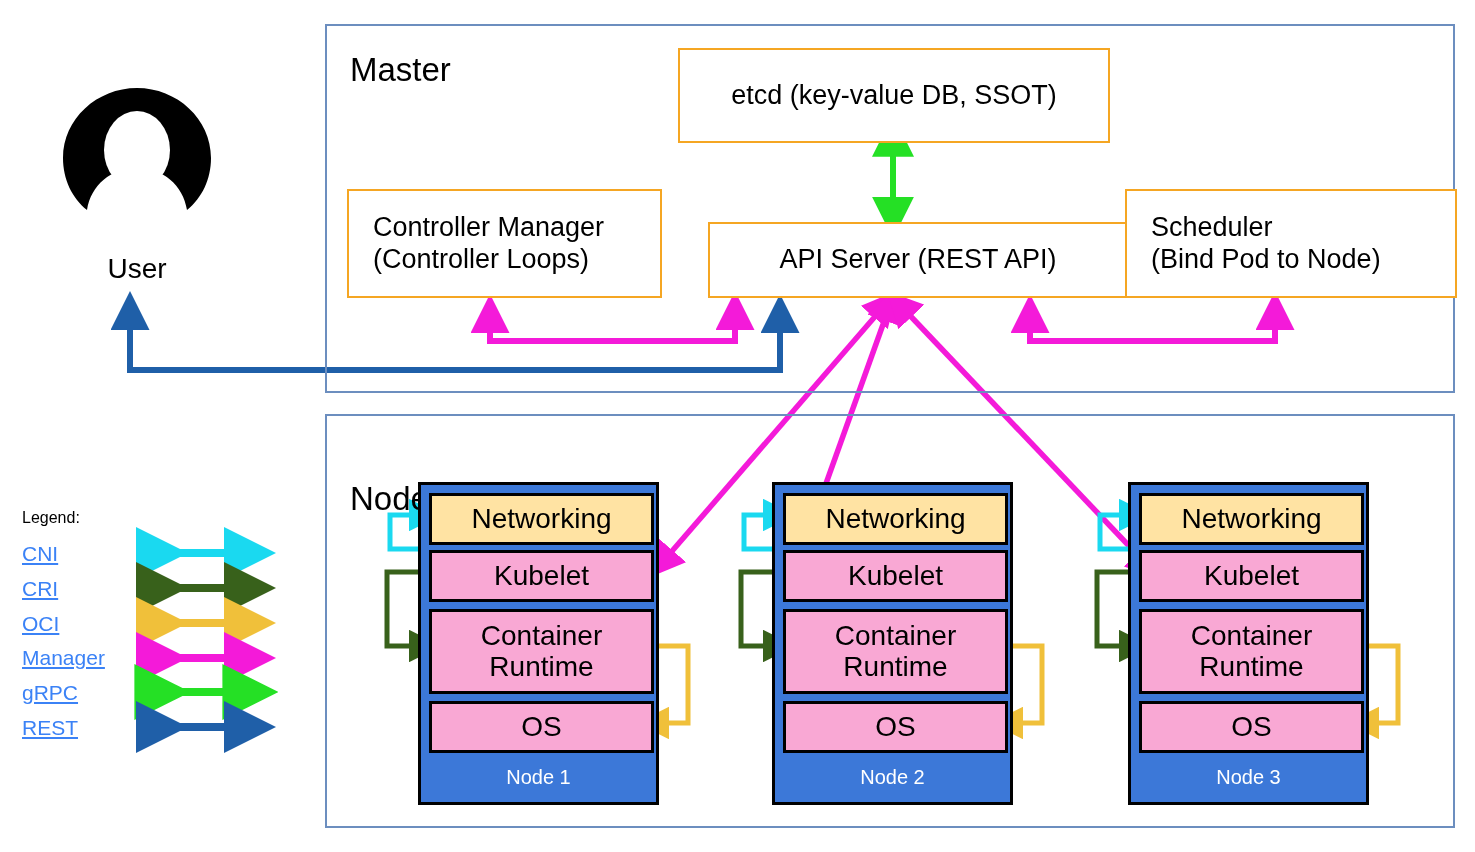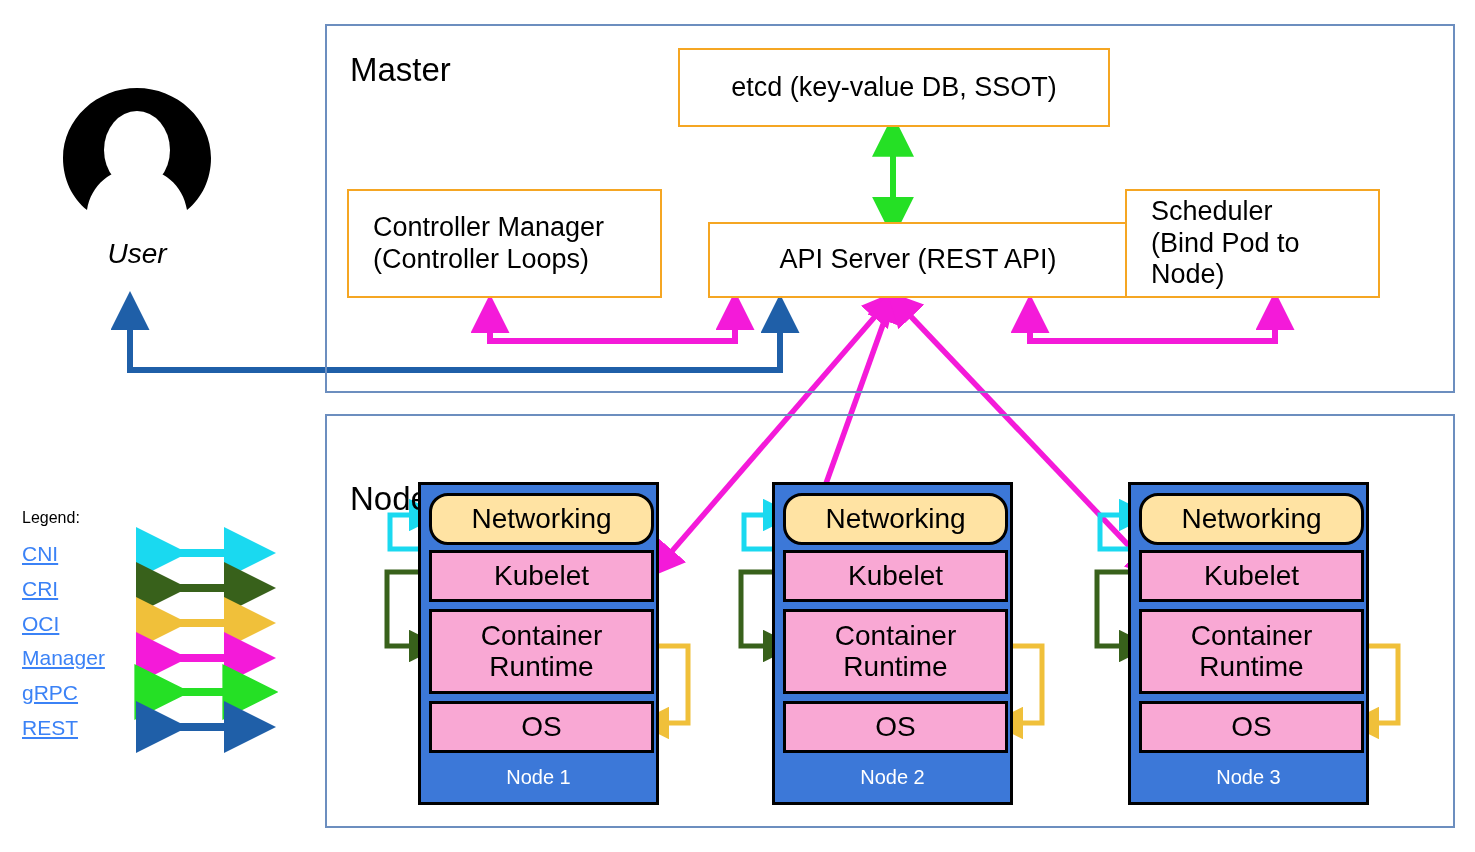--- a/index.html
+++ b/index.html
@@ -77,21 +77,20 @@
     align-items: center;
     justify-content: center;
     text-align: center;
     font-size: 28px;
     color: #000000;
     line-height: 1.1;
     white-space: pre-line;
   }
   .node-slot.networking {
     background: #ffe3a3;
-    border-radius: 19px;
   }
   .node-label {
     position: absolute;
     width: 100%;
     text-align: center;
     color: #ffffff;
     font-size: 20px;
     line-height: 1;
   }
 
@@ -210,33 +209,33 @@
   </svg>
 
   <div class="user-icon" style="left:63px; top:88px; width:148px; height:131px;">
     <svg width="148" height="131" viewBox="0 0 148 131" xmlns="http://www.w3.org/2000/svg">
       <path d="M74 0 C114 0 148 31 148 70 C148 91 139 110 124 122
                C120 97 100 80 74 80 C48 80 28 97 24 122
                C9 110 0 91 0 70 C0 31 34 0 74 0 Z" fill="#000000"></path>
       <ellipse cx="74" cy="62" rx="33" ry="39" fill="#ffffff"></ellipse>
     </svg>
   </div>
-  <div class="user-caption" style="left:63px; top:240px; width:148px;font-style:italic;">User</div>
+  <div class="user-caption" style="left:63px; top:255px; width:148px;">User</div>
 
   <div class="group-frame" style="left:325px; top:24px; width:1130px; height:369px;"></div>
   <div class="group-title" style="left:350px; top:53px;">Master</div>
 
-  <div class="mbox" style="left:678px; top:48px; width:432px; height:79px;">etcd (key-value DB, SSOT)</div>
+  <div class="mbox" style="left:678px; top:48px; width:432px; height:95px;">etcd (key-value DB, SSOT)</div>
 
   <div class="mbox left-align" style="left:347px; top:189px; width:315px; height:109px;">Controller Manager
 (Controller Loops)</div>
 
   <div class="mbox" style="left:708px; top:222px; width:420px; height:76px;">API Server (REST API)</div>
 
-  <div class="mbox left-align" style="left:1125px; top:189px; width:255px; height:109px;">Scheduler
+  <div class="mbox left-align" style="left:1125px; top:189px; width:332px; height:109px;">Scheduler
 (Bind Pod to Node)</div>
 
   <div class="group-frame" style="left:325px; top:414px; width:1130px; height:414px;"></div>
   <div class="group-title" style="left:350px; top:443px;margin-top:39px;">Nodes</div>
 
   <div class="node-card" style="left:418px; top:482px; width:241px; height:323px;">
     <div class="node-slot networking" style="left:8px; top:8px; width:225px; height:52px;">Networking</div>
     <div class="node-slot" style="left:8px; top:65px; width:225px; height:52px;">Kubelet</div>
     <div class="node-slot" style="left:8px; top:124px; width:225px; height:85px;">Container
 Runtime</div>

